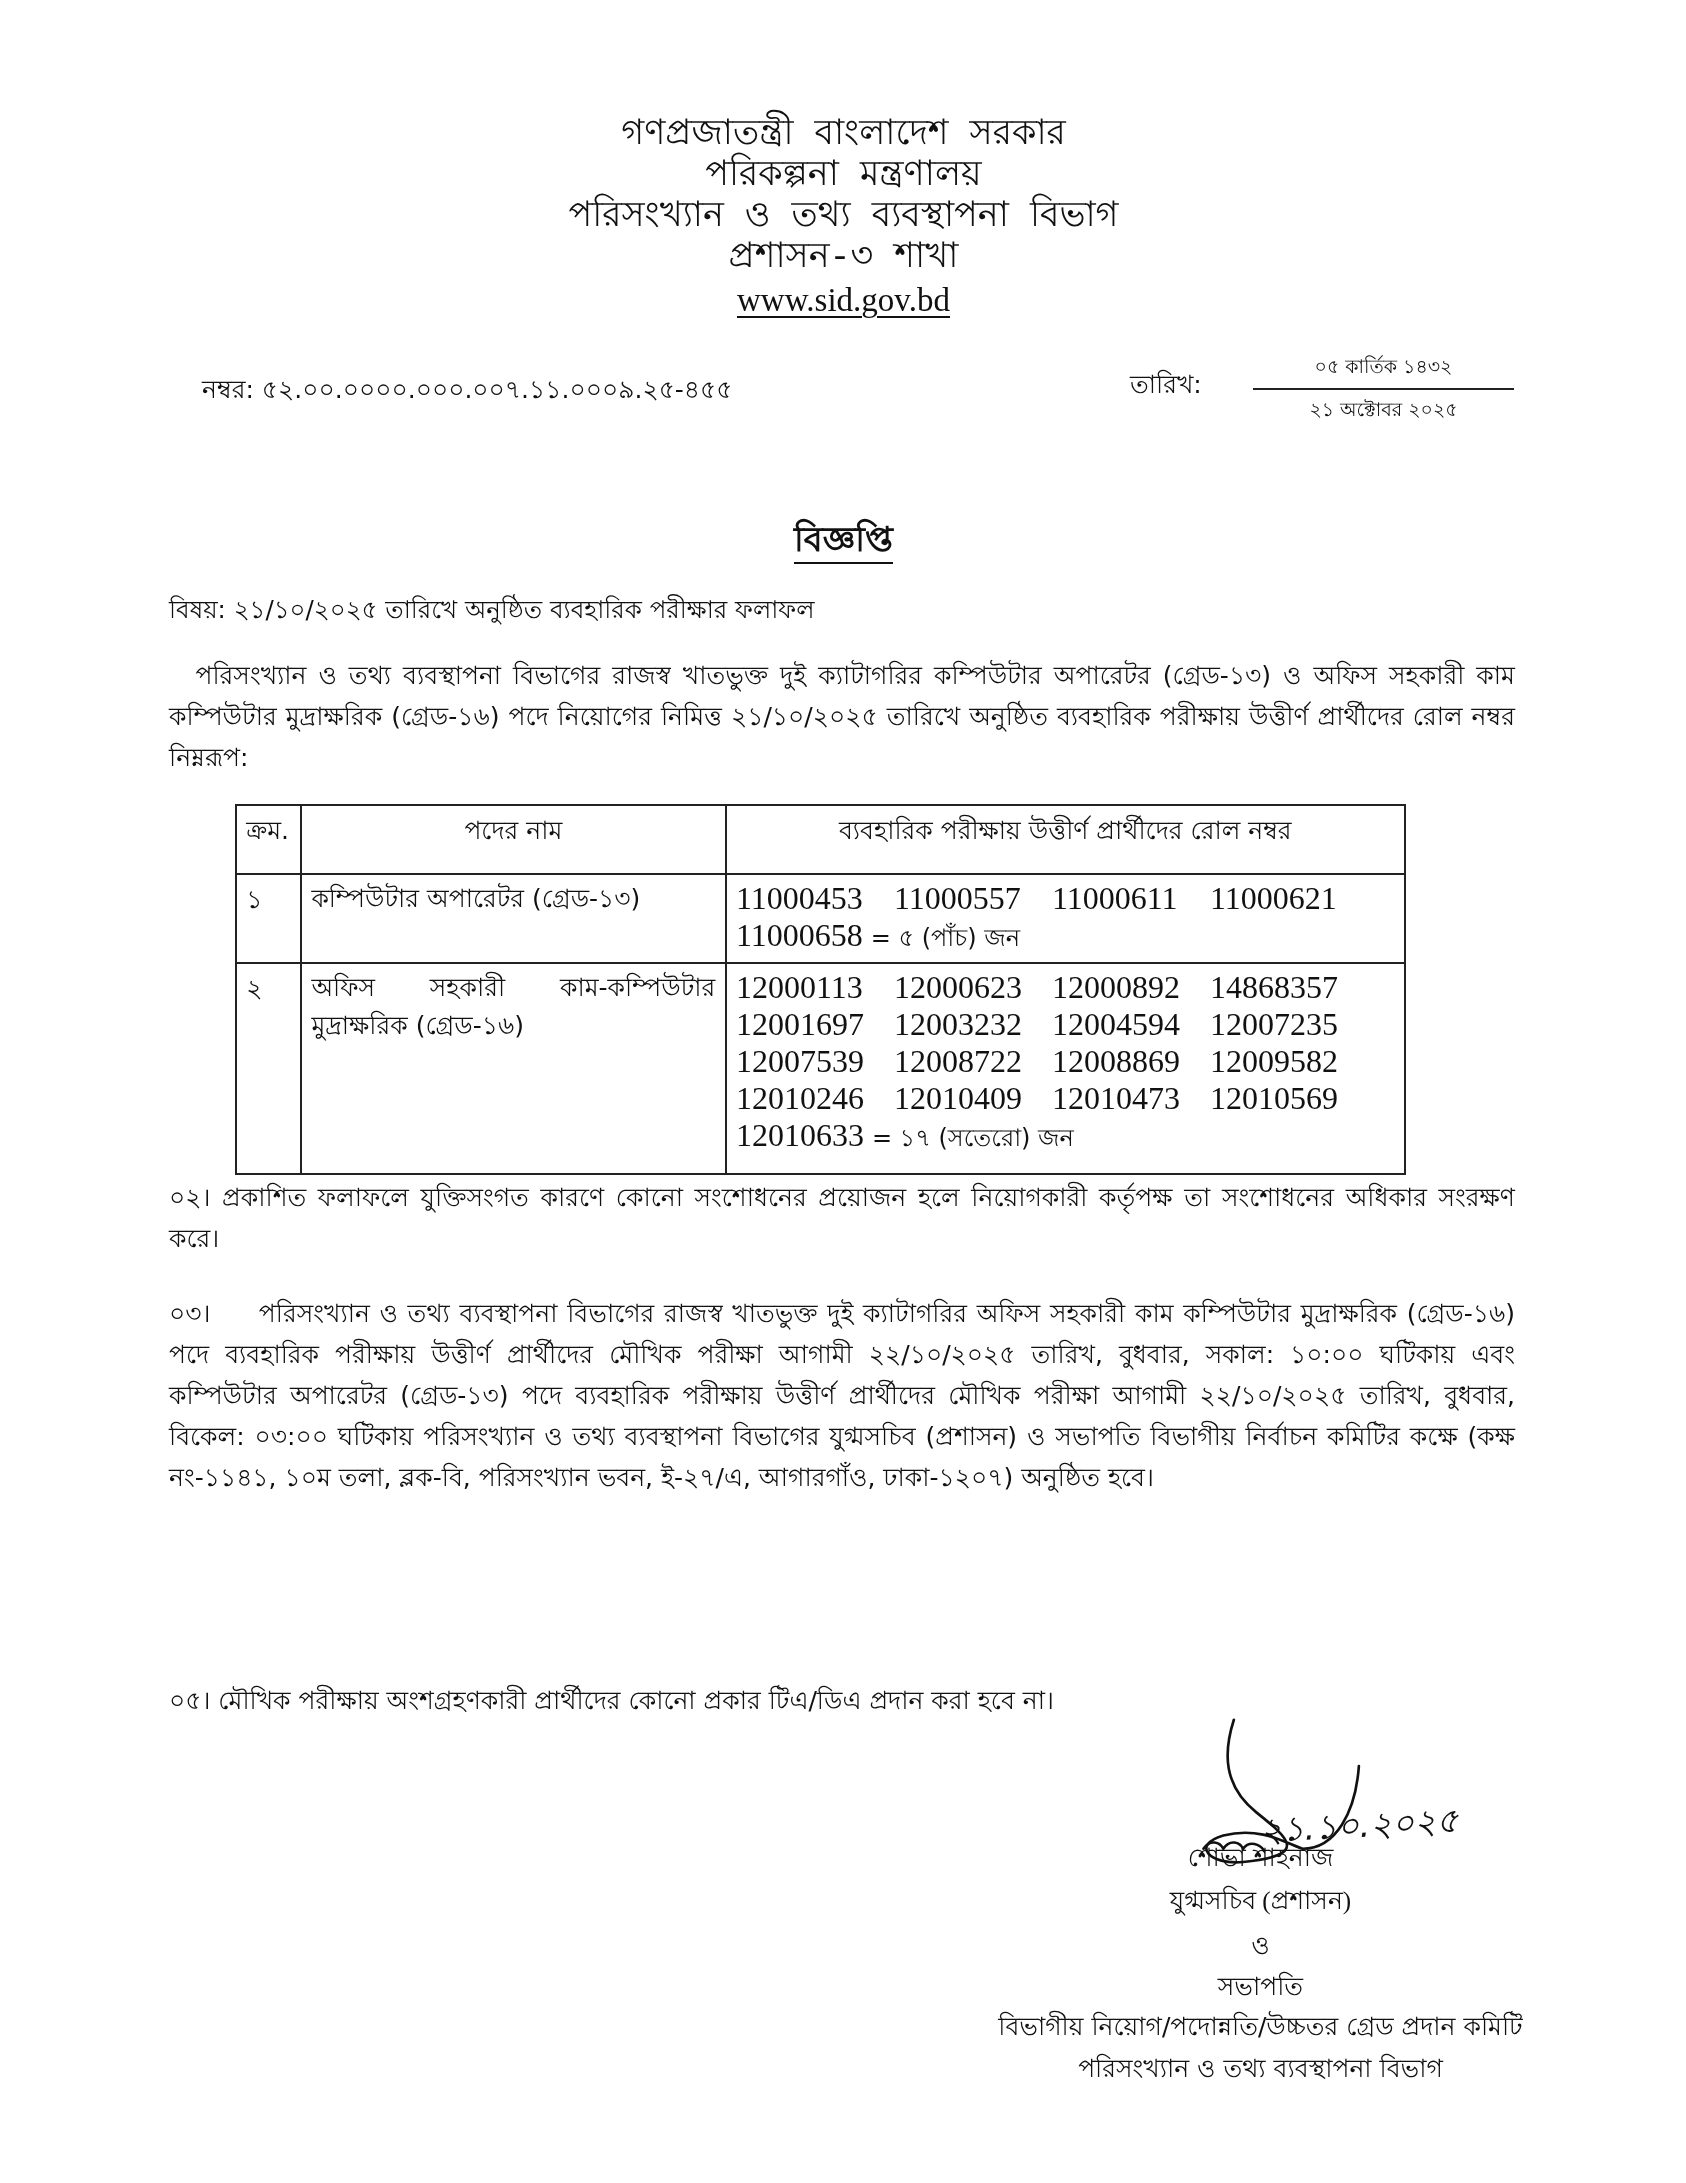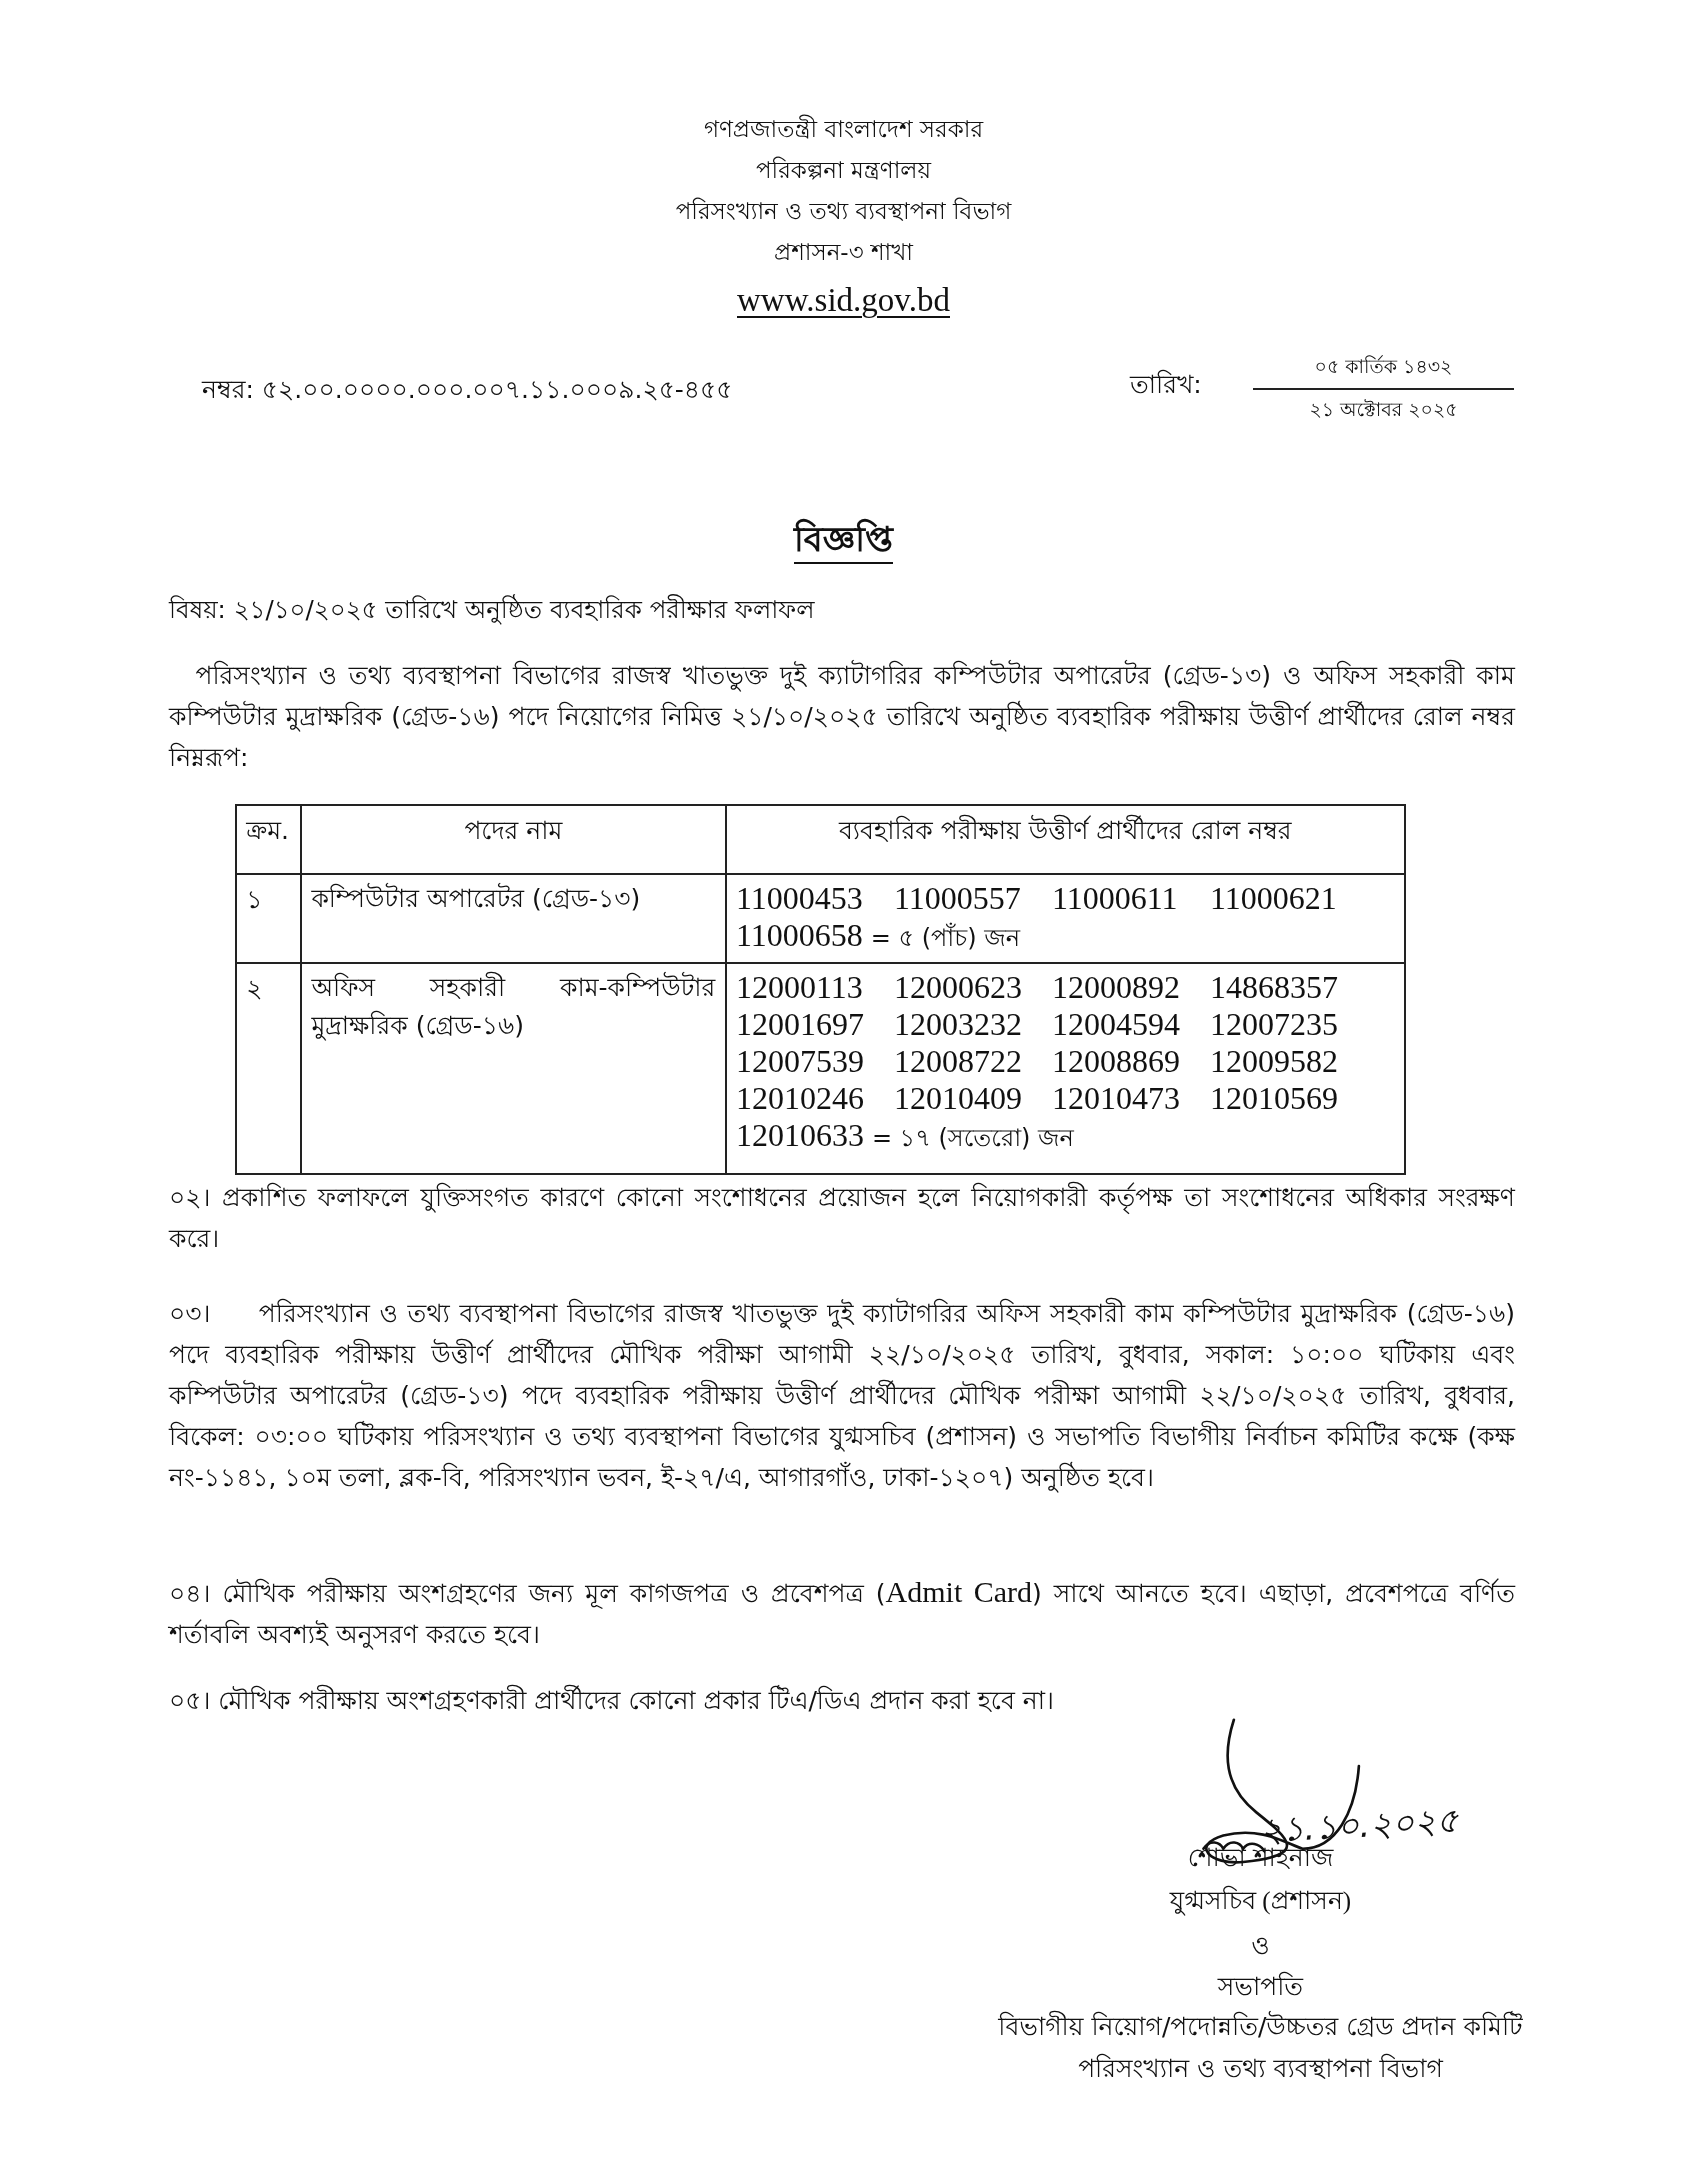--- a/index.html
+++ b/index.html
@@ -2,21 +2,21 @@
 <html style="font-size:10.6px"><head>
   <meta charset="utf-8">
   <style>
     html, body { margin: 0; padding: 0; background: #ffffff; }
     body {
       width: 1687px; height: 2183px; position: relative; overflow: hidden;
       font-family: "DejaVu Sans", "Liberation Sans", sans-serif;
       color: #111111;
     }
     .page { position: absolute; left: 0; top: 0; width: 1687px; height: 2183px; }
-    .hdr { position: absolute; left: 0; width: 1687px; text-align: center; font-size: 23px; line-height: 1; }
+    .hdr { position: absolute; left: 0; width: 1687px; text-align: center; font-size: 35px; line-height: 1; font-family: Liberation Mono, monospace; }
     .hdr.l1 { top: 118px; }
     .hdr.l2 { top: 159px; }
     .hdr.l3 { top: 200px; }
     .hdr.l4 { top: 241px; }
     .hdr.url {
       top: 284px; font-family: "Liberation Serif", "DejaVu Serif", serif; font-size: 33px;
     }
     .hdr.url span { text-decoration: underline; text-underline-offset: 5.3px; text-decoration-thickness: 2px; }
 
     .memo-no { position: absolute; left: 202px; top: 370px; font-size: 25px; }
@@ -162,21 +162,20 @@
               <span>12010569</span>
               <span class="roll-total" style="grid-column: 1 / span 4;"><span>12010633 </span><span class="bn">= ১৭ (সতেরো) জন</span></span>
             </div>
         </td>
       </tr>
     </tbody>
   </table>
 
   <div class="para p2">০২। প্রকাশিত ফলাফলে যুক্তিসংগত কারণে কোনো সংশোধনের প্রয়োজন হলে নিয়োগকারী কর্তৃপক্ষ তা সংশোধনের অধিকার সংরক্ষণ করে।</div>
   <div class="para p3" style="white-space: pre-wrap;">০৩।     পরিসংখ্যান ও তথ্য ব্যবস্থাপনা বিভাগের রাজস্ব খাতভুক্ত দুই ক্যাটাগরির অফিস সহকারী কাম কম্পিউটার মুদ্রাক্ষরিক (গ্রেড-১৬) পদে ব্যবহারিক পরীক্ষায় উত্তীর্ণ প্রার্থীদের মৌখিক পরীক্ষা আগামী ২২/১০/২০২৫ তারিখ, বুধবার, সকাল: ১০:০০ ঘটিকায় এবং কম্পিউটার অপারেটর (গ্রেড-১৩) পদে ব্যবহারিক পরীক্ষায় উত্তীর্ণ প্রার্থীদের মৌখিক পরীক্ষা আগামী ২২/১০/২০২৫ তারিখ, বুধবার, বিকেল: ০৩:০০ ঘটিকায় পরিসংখ্যান ও তথ্য ব্যবস্থাপনা বিভাগের যুগ্মসচিব (প্রশাসন) ও সভাপতি বিভাগীয় নির্বাচন কমিটির কক্ষে (কক্ষ নং-১১৪১, ১০ম তলা, ব্লক-বি, পরিসংখ্যান ভবন, ই-২৭/এ, আগারগাঁও, ঢাকা-১২০৭) অনুষ্ঠিত হবে।</div>
-  <div class="para p4"><span>০৪। মৌখিক পরীক্ষায় অংশগ্রহণের জন্য মূল কাগজপত্র ও প্রবেশপত্র (</span><span class="adm">Admit Card</span><span>) সাথে আনতে হবে। এছাড়া, প্রবেশপত্রে বর্ণিত শর্তাবলি অবশ্যই অনুসরণ করতে হবে।</span></div>
   <div class="para p5">০৫। মৌখিক পরীক্ষায় অংশগ্রহণকারী প্রার্থীদের কোনো প্রকার টিএ/ডিএ প্রদান করা হবে না।</div>
 
   <svg class="signature" viewBox="0 0 700 240">
     <path d="M 216 10 C 200 60, 200 110, 250 150 C 300 190, 330 215, 230 225 C 180 230, 150 200, 200 185 C 260 170, 300 200, 320 205 C 370 205, 400 150, 405 80" fill="none" stroke="#111" stroke-width="4" stroke-linecap="round"></path>
     <path d="M 170 205 C 180 190, 195 195, 200 205 C 210 190, 225 195, 230 205 C 240 192, 255 198, 262 208" fill="none" stroke="#111" stroke-width="4" stroke-linecap="round"></path>
   </svg>
   <div class="sig-date">২১.১০.২০২৫</div>
 
   <div class="signer s1">শোভা শাহনাজ</div>
   <div class="signer s2">যুগ্মসচিব (প্রশাসন)</div>

